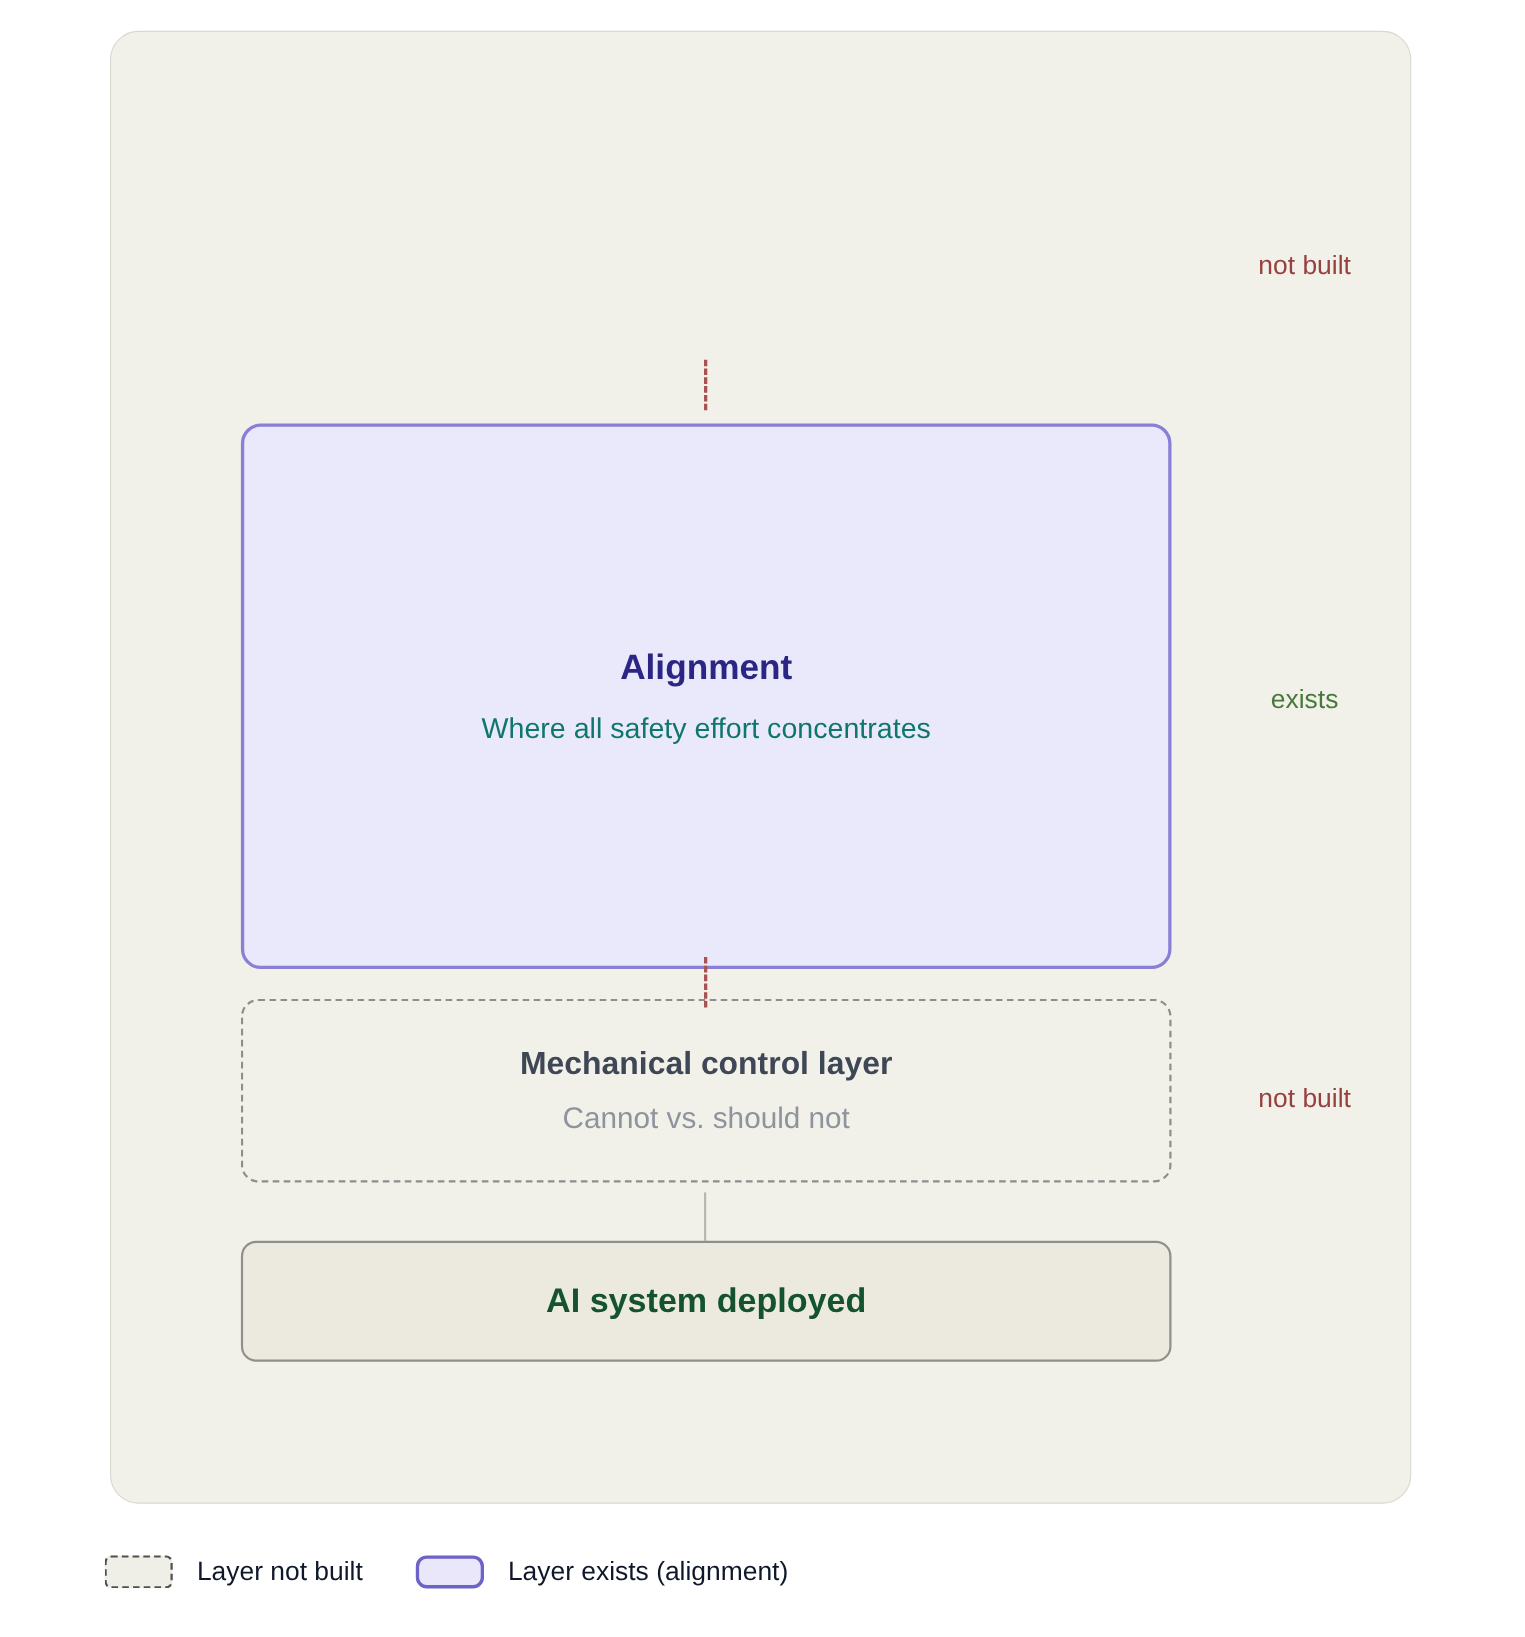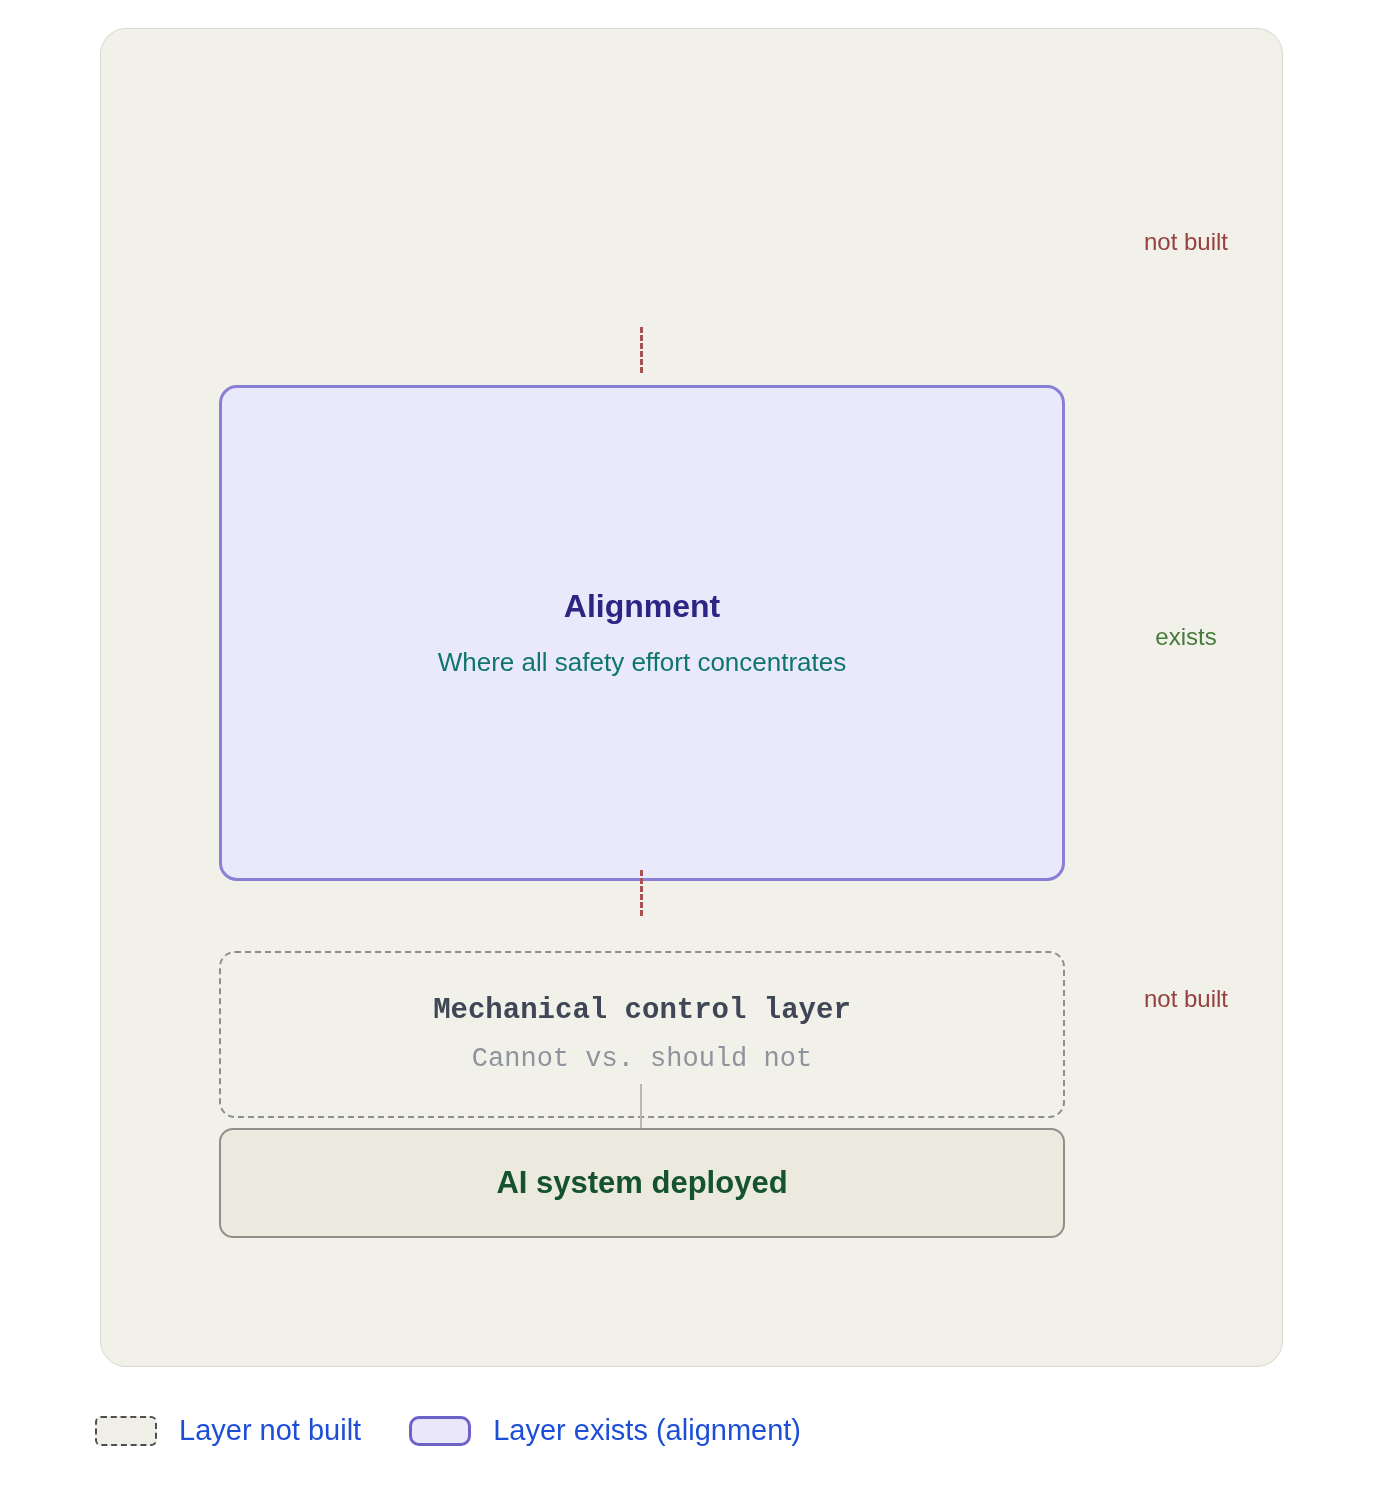--- a/index.html
+++ b/index.html
@@ -44,21 +44,21 @@
   }
   .box-verification { top: 130px; height: 167px; gap: 16px; }
   .box-alignment {
     top: 356px;
     height: 496px;
     gap: 24px;
     background: #eae8fb;
     border: 3px solid #897fd6;
     border-radius: 18px;
   }
-  .box-mechanical { top: 922px; height: 167px; gap: 16px; font-family: Liberation Mono, monospace; }
+  .box-mechanical { top: 879px; height: 167px; gap: 16px; }
   .box-ai {
     top: 1099px;
     height: 110px;
     background: #eceade;
     border: 2px solid #90908a;
     border-radius: 14px;
   }
   .box-title {
     font-weight: bold;
     font-size: 29px;
@@ -131,22 +131,22 @@
     border: 2px dashed #4f4f4f;
     background: #f0efe7;
     border-radius: 6px;
   }
   .swatch-exists {
     border: 3px solid #6c62c8;
     background: #eae7fb;
     border-radius: 10px;
   }
   .legend-label {
-    font-size: 29px;
-    color: #1d4ed8;
+    font-size: 24px;
+    color: #0f172a;
   }
 </style>
 </head>
 <body>
 
 <div class="page">
   <div class="outer">
 
 
     <div class="connector dashed-red conn-1"></div>

